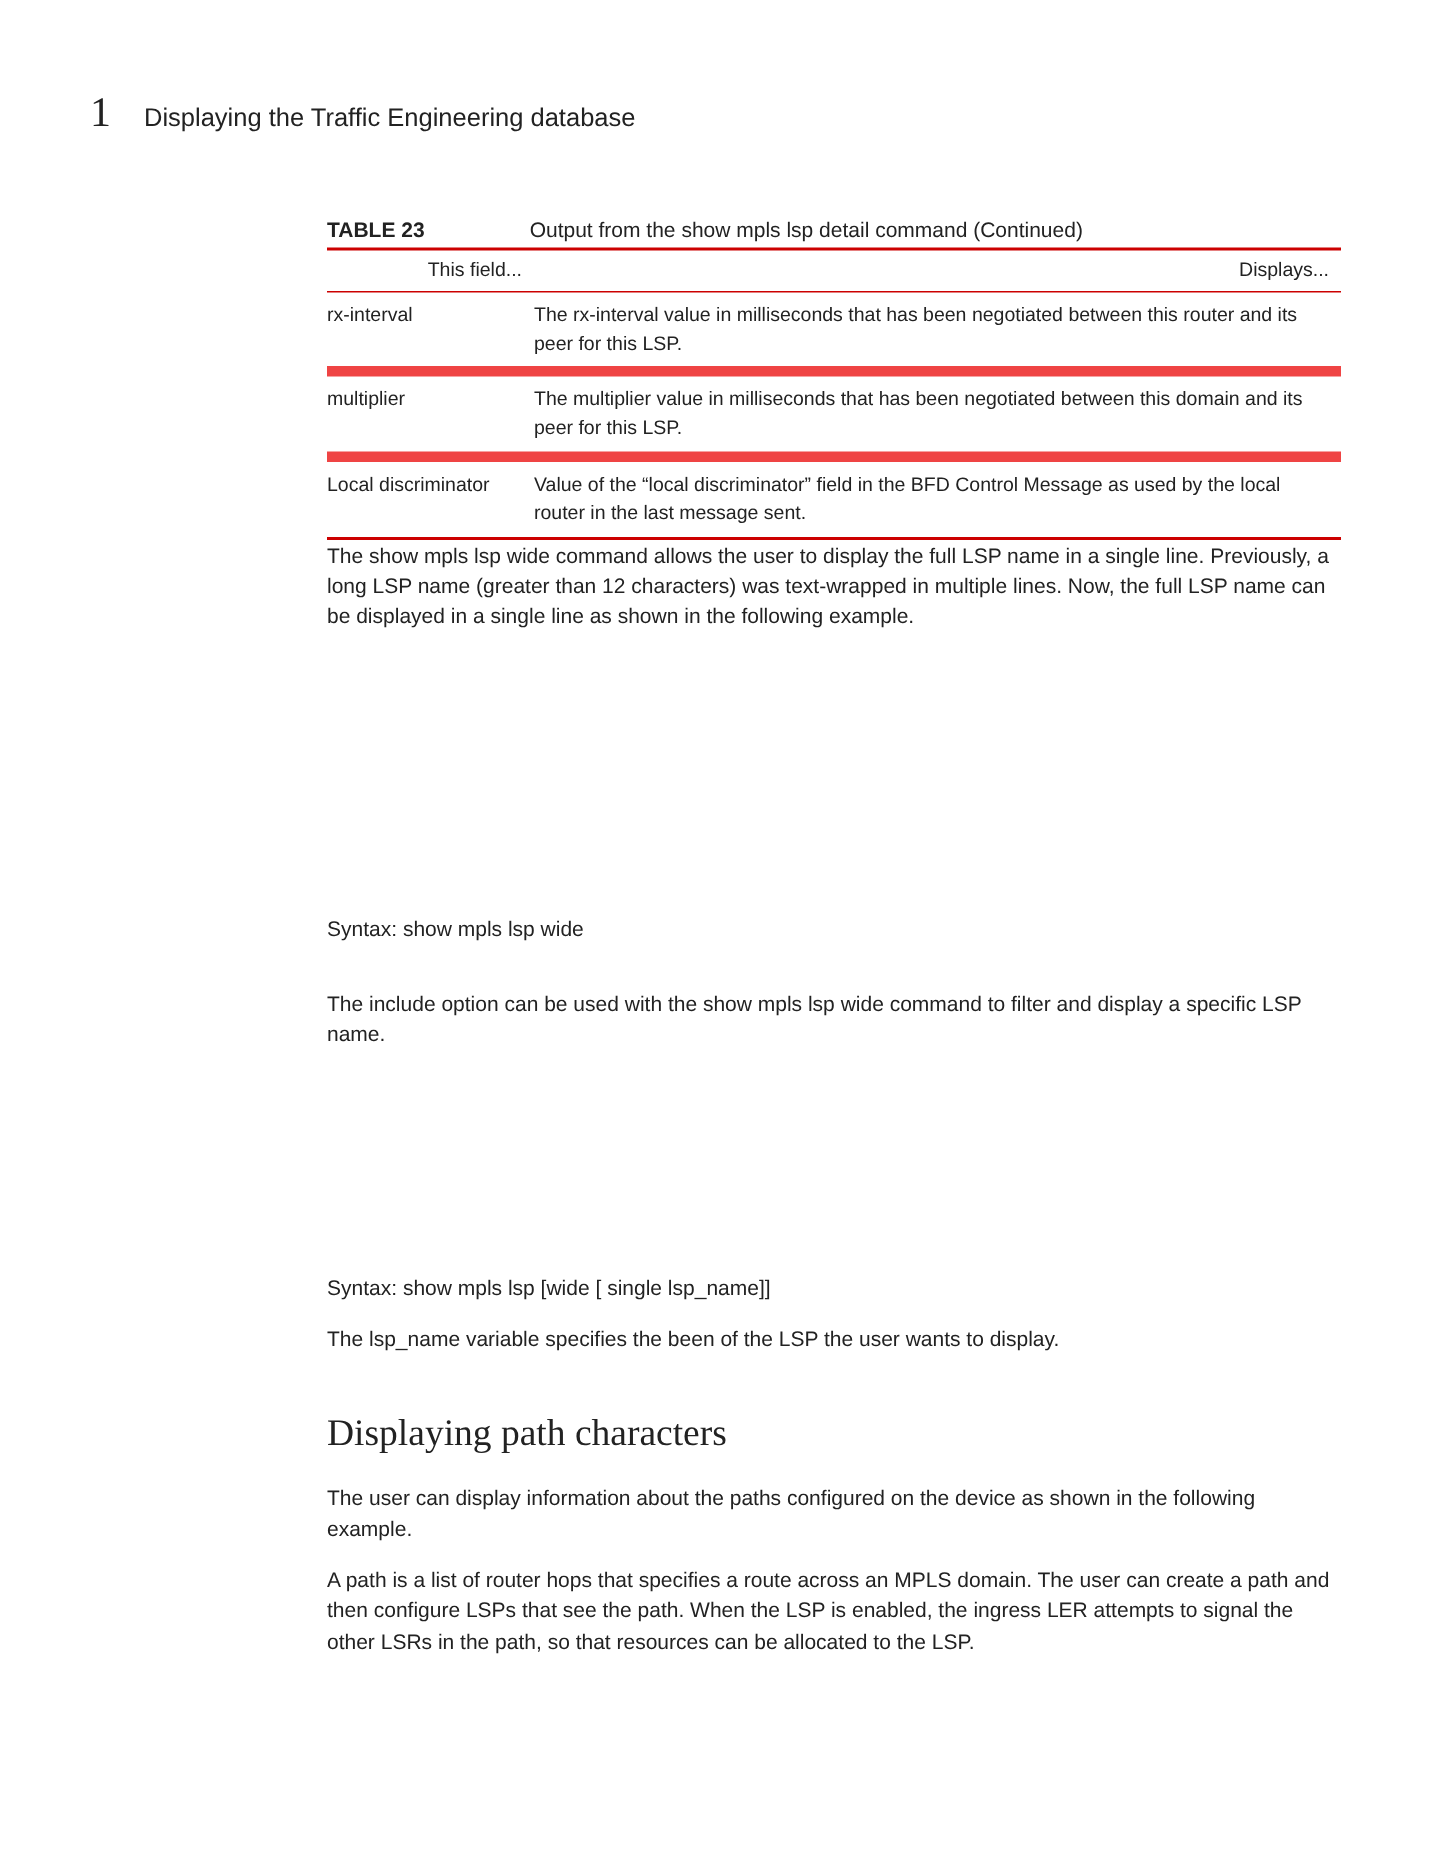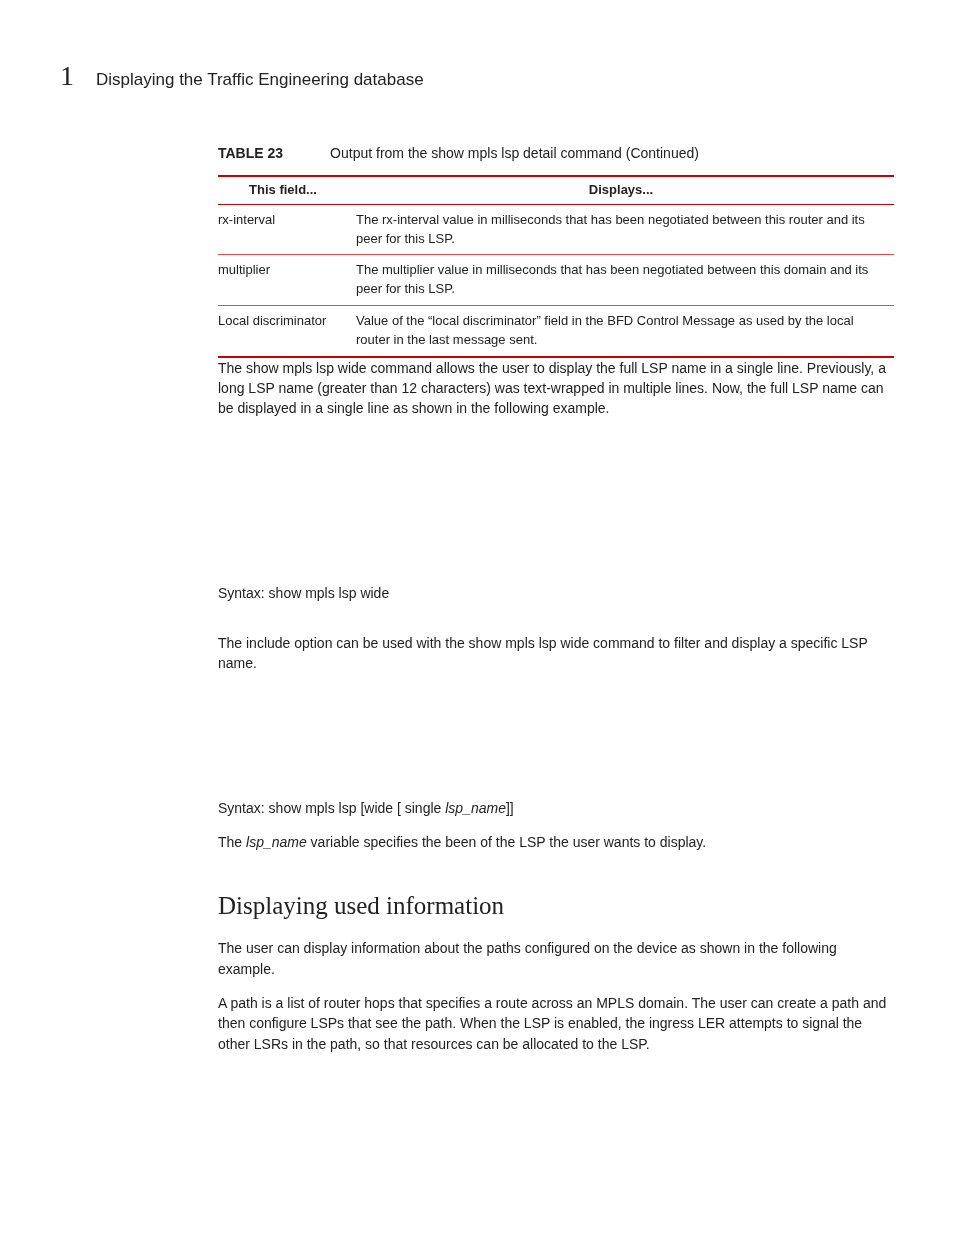--- a/index.html
+++ b/index.html
@@ -28,74 +28,75 @@
   }
   .runhead-text {
     font-size: 17px;
   }
   .content {
     margin-left: 158px;
     max-width: 680px;
   }
   .table-caption {
     display: flex;
-    gap: 47px;
+    gap: 70px;
     font-size: 14px;
-    margin-bottom: 12px;
+    margin-bottom: 2px;
   }
   .table-caption .tnum {
     font-weight: 700;
   }
   table {
     border-collapse: collapse;
     width: 100%;
     font-size: 13px;
   }
   thead tr {
     border-top: 2px solid #c00;
     border-bottom: 1px solid #c00;
   }
   th {
-    text-align: center;
-    font-weight: 700;
+    text-align: right;
+    font-weight: 400;
     padding: 4px 8px 4px 0;
     vertical-align: top;
   }
   tbody tr {
-    border-bottom: 1px solid #ef4444;
+    border-bottom: 7px solid #ef4444;
   }
   tbody tr:last-child {
     border-bottom: 2px solid #c00;
   }
   td {
     padding: 6px 8px 6px 0;
     vertical-align: top;
   }
   td.col-field {
     width: 130px;
   }
   p {
     margin: 0 0 14px 0;
     font-size: 14px;
   }
   .gap-mid { }
   .gap-big { height: 150px; }
   .gap-med { height: 110px; }
   .syntax {
     margin-bottom: 14px;
+    margin-top: 24px;
   }
   .syn-label { display: inline; }
   .syn-text { display: inline; }
   h2.section {
     font-family: Georgia, 'Times New Roman', serif;
     font-weight: 400;
     font-size: 25px;
     margin: 36px 0 14px 0;
   }
-  .ital { font-style: italic; }
+  .ital { }
 </style>
 </head>
 <body>
 
 <div class="page">
 
   <div class="runhead">
     <span class="runhead-num">1</span>
     <span class="runhead-text">Displaying the Traffic Engineering database</span>
   </div>
@@ -143,19 +144,19 @@
     <div class="gap-med"></div>
 
     <p class="syntax">
       <span class="syn-label">Syntax:  </span><span class="syn-text">show mpls lsp [wide [ single </span><span class="ital">lsp_name</span><span class="syn-text">]]</span>
     </p>
 
     <p>
       <span>The </span><span class="ital">lsp_name</span><span> variable specifies the been of the LSP the user wants to display.</span>
     </p>
 
-    <h2 class="section">Displaying used information</h2>
+    <h2 class="section">Displaying path characters</h2>
 
     <p>The user can display information about the paths configured on the device as shown in the following example.</p>
     <p>A path is a list of router hops that specifies a route across an MPLS domain. The user can create a path and then configure LSPs that see the path. When the LSP is enabled, the ingress LER attempts to signal the other LSRs in the path, so that resources can be allocated to the LSP.</p>
 
   </div>
 </div>
 
 </body></html>

